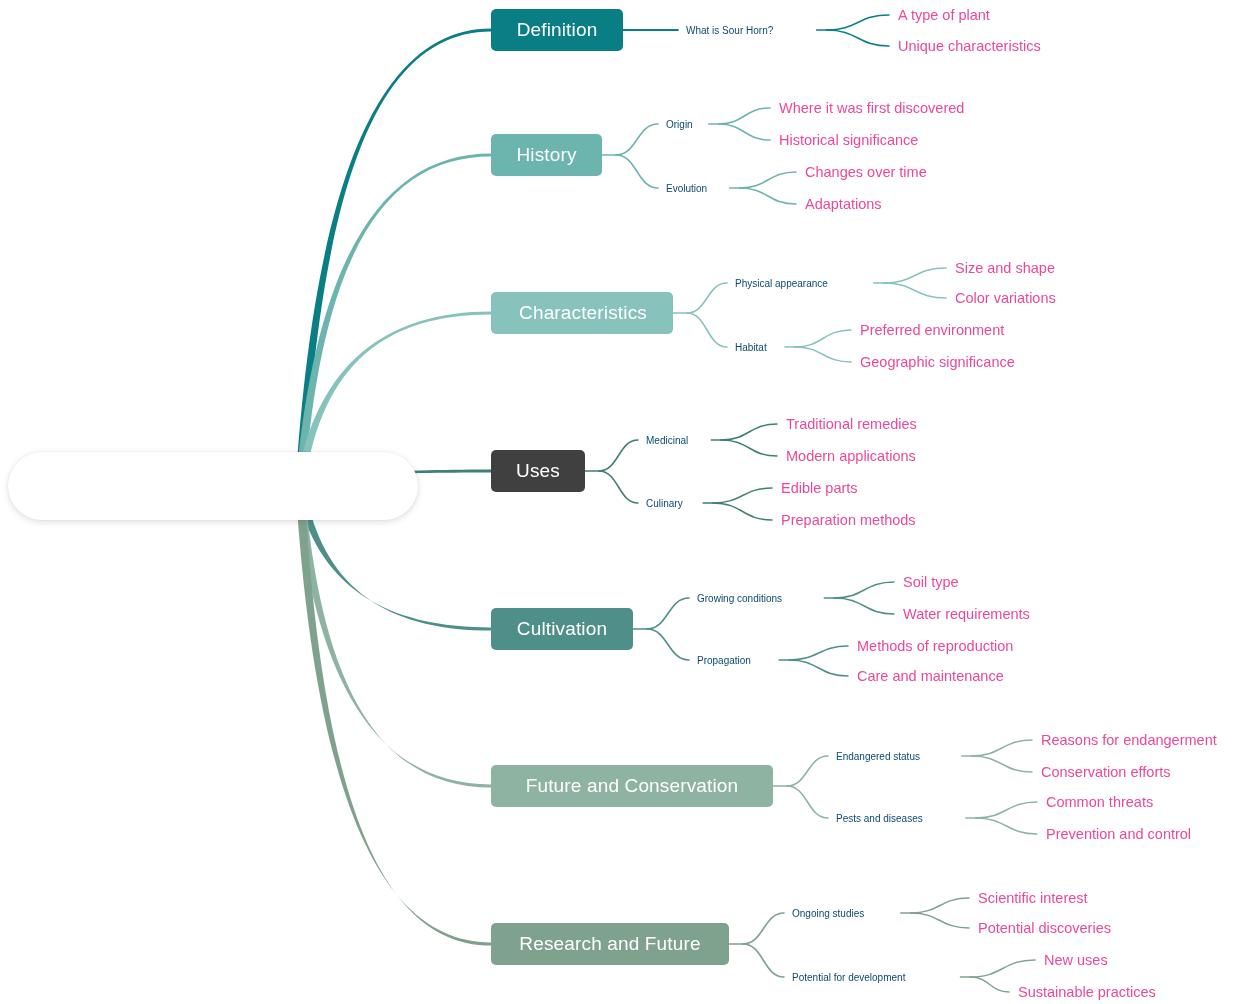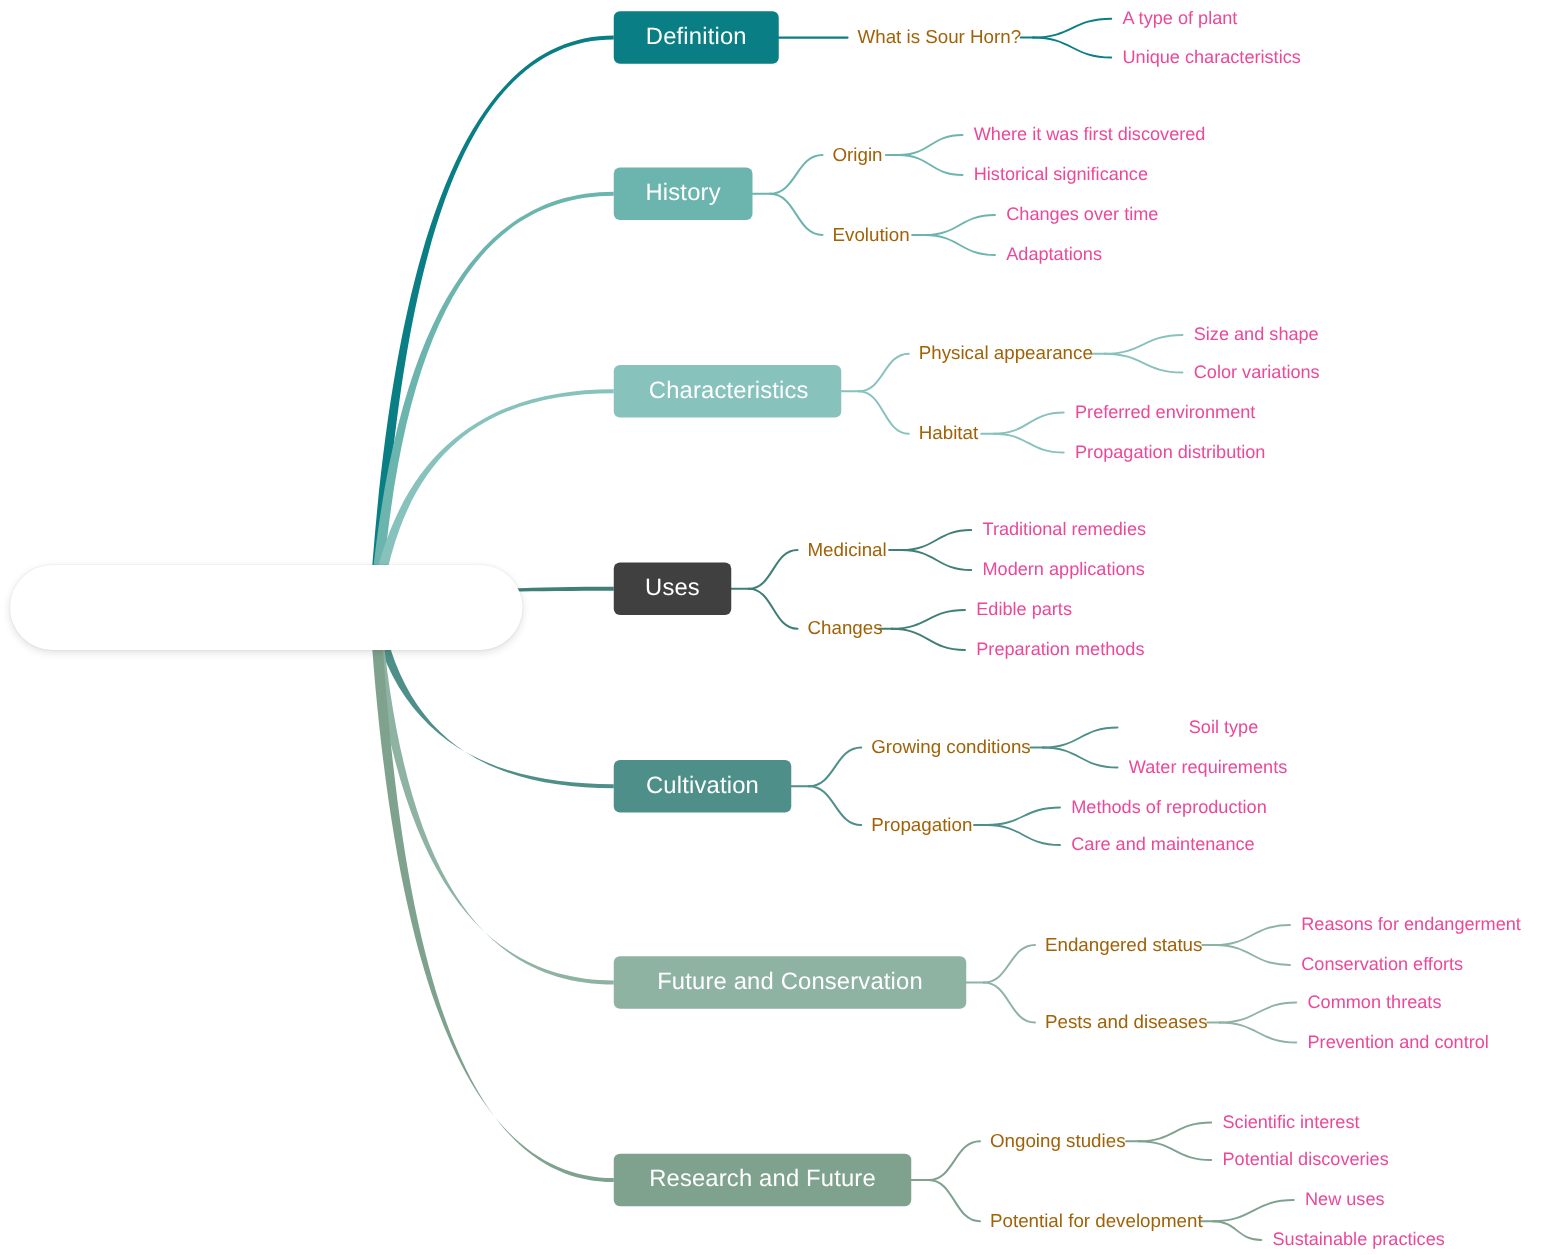--- a/index.html
+++ b/index.html
@@ -56,22 +56,22 @@
     color: #ffffff;
     font-size: 19px;
     letter-spacing: 0.15px;
     z-index: 6;
     box-sizing: border-box;
     padding: 0 14px;
     height: 42px;
   }
   .sub-label {
     position: absolute;
-    font-size: 15px;
-    color: #a16207;
+    font-size: 10px;
+    color: #0c4a6e;
     white-space: nowrap;
     z-index: 6;
     transform: translateY(-50%);
   }
   .leaf-label {
     position: absolute;
     font-size: 14.5px;
     color: #ec4899;
     white-space: nowrap;
     z-index: 6;
@@ -172,35 +172,35 @@
       <div class="leaf-label" style="left: 805px; top: 172px;">Changes over time</div>
       <div class="leaf-label" style="left: 805px; top: 204px;">Adaptations</div>
       <div class="topic-node" style="left: 491px; top: 292px; width: 182px; height: 42px; background: rgb(135, 194, 189); padding-left: 16px;">
         <span>Characteristics</span>
       </div>
       <div class="sub-label" style="left: 735px; top: 283px;">Physical appearance</div>
       <div class="leaf-label" style="left: 955px; top: 268px;">Size and shape</div>
       <div class="leaf-label" style="left: 955px; top: 298px;">Color variations</div>
       <div class="sub-label" style="left: 735px; top: 347px;">Habitat</div>
       <div class="leaf-label" style="left: 860px; top: 330px;">Preferred environment</div>
-      <div class="leaf-label" style="left: 860px; top: 362px;">Propagation distribution</div>
+      <div class="leaf-label" style="left: 860px; top: 362px;">Geographic significance</div>
       <div class="topic-node" style="left: 491px; top: 450px; width: 94px; height: 42px; background: #404040;">
         <span>Uses</span>
       </div>
       <div class="sub-label" style="left: 646px; top: 440px;">Medicinal</div>
       <div class="leaf-label" style="left: 786px; top: 424px;">Traditional remedies</div>
       <div class="leaf-label" style="left: 786px; top: 456px;">Modern applications</div>
-      <div class="sub-label" style="left: 646px; top: 503px;">Changes</div>
+      <div class="sub-label" style="left: 646px; top: 503px;">Culinary</div>
       <div class="leaf-label" style="left: 781px; top: 488px;">Edible parts</div>
       <div class="leaf-label" style="left: 781px; top: 520px;">Preparation methods</div>
       <div class="topic-node" style="left: 491px; top: 608px; width: 142px; height: 42px; background: rgb(78, 144, 137);">
         <span>Cultivation</span>
       </div>
       <div class="sub-label" style="left: 697px; top: 598px;">Growing conditions</div>
-      <div class="leaf-label" style="left: 903px; top: 582px; margin-left: 48px;">Soil type</div>
+      <div class="leaf-label" style="left: 903px; top: 582px;">Soil type</div>
       <div class="leaf-label" style="left: 903px; top: 614px;">Water requirements</div>
       <div class="sub-label" style="left: 697px; top: 660px;">Propagation</div>
       <div class="leaf-label" style="left: 857px; top: 646px;">Methods of reproduction</div>
       <div class="leaf-label" style="left: 857px; top: 676px;">Care and maintenance</div>
       <div class="topic-node" style="left: 491px; top: 765px; width: 282px; height: 42px; background: rgb(143, 179, 163);">
         <span>Future and Conservation</span>
       </div>
       <div class="sub-label" style="left: 836px; top: 756px;">Endangered status</div>
       <div class="leaf-label" style="left: 1041px; top: 740px;">Reasons for endangerment</div>
       <div class="leaf-label" style="left: 1041px; top: 772px;">Conservation efforts</div>

